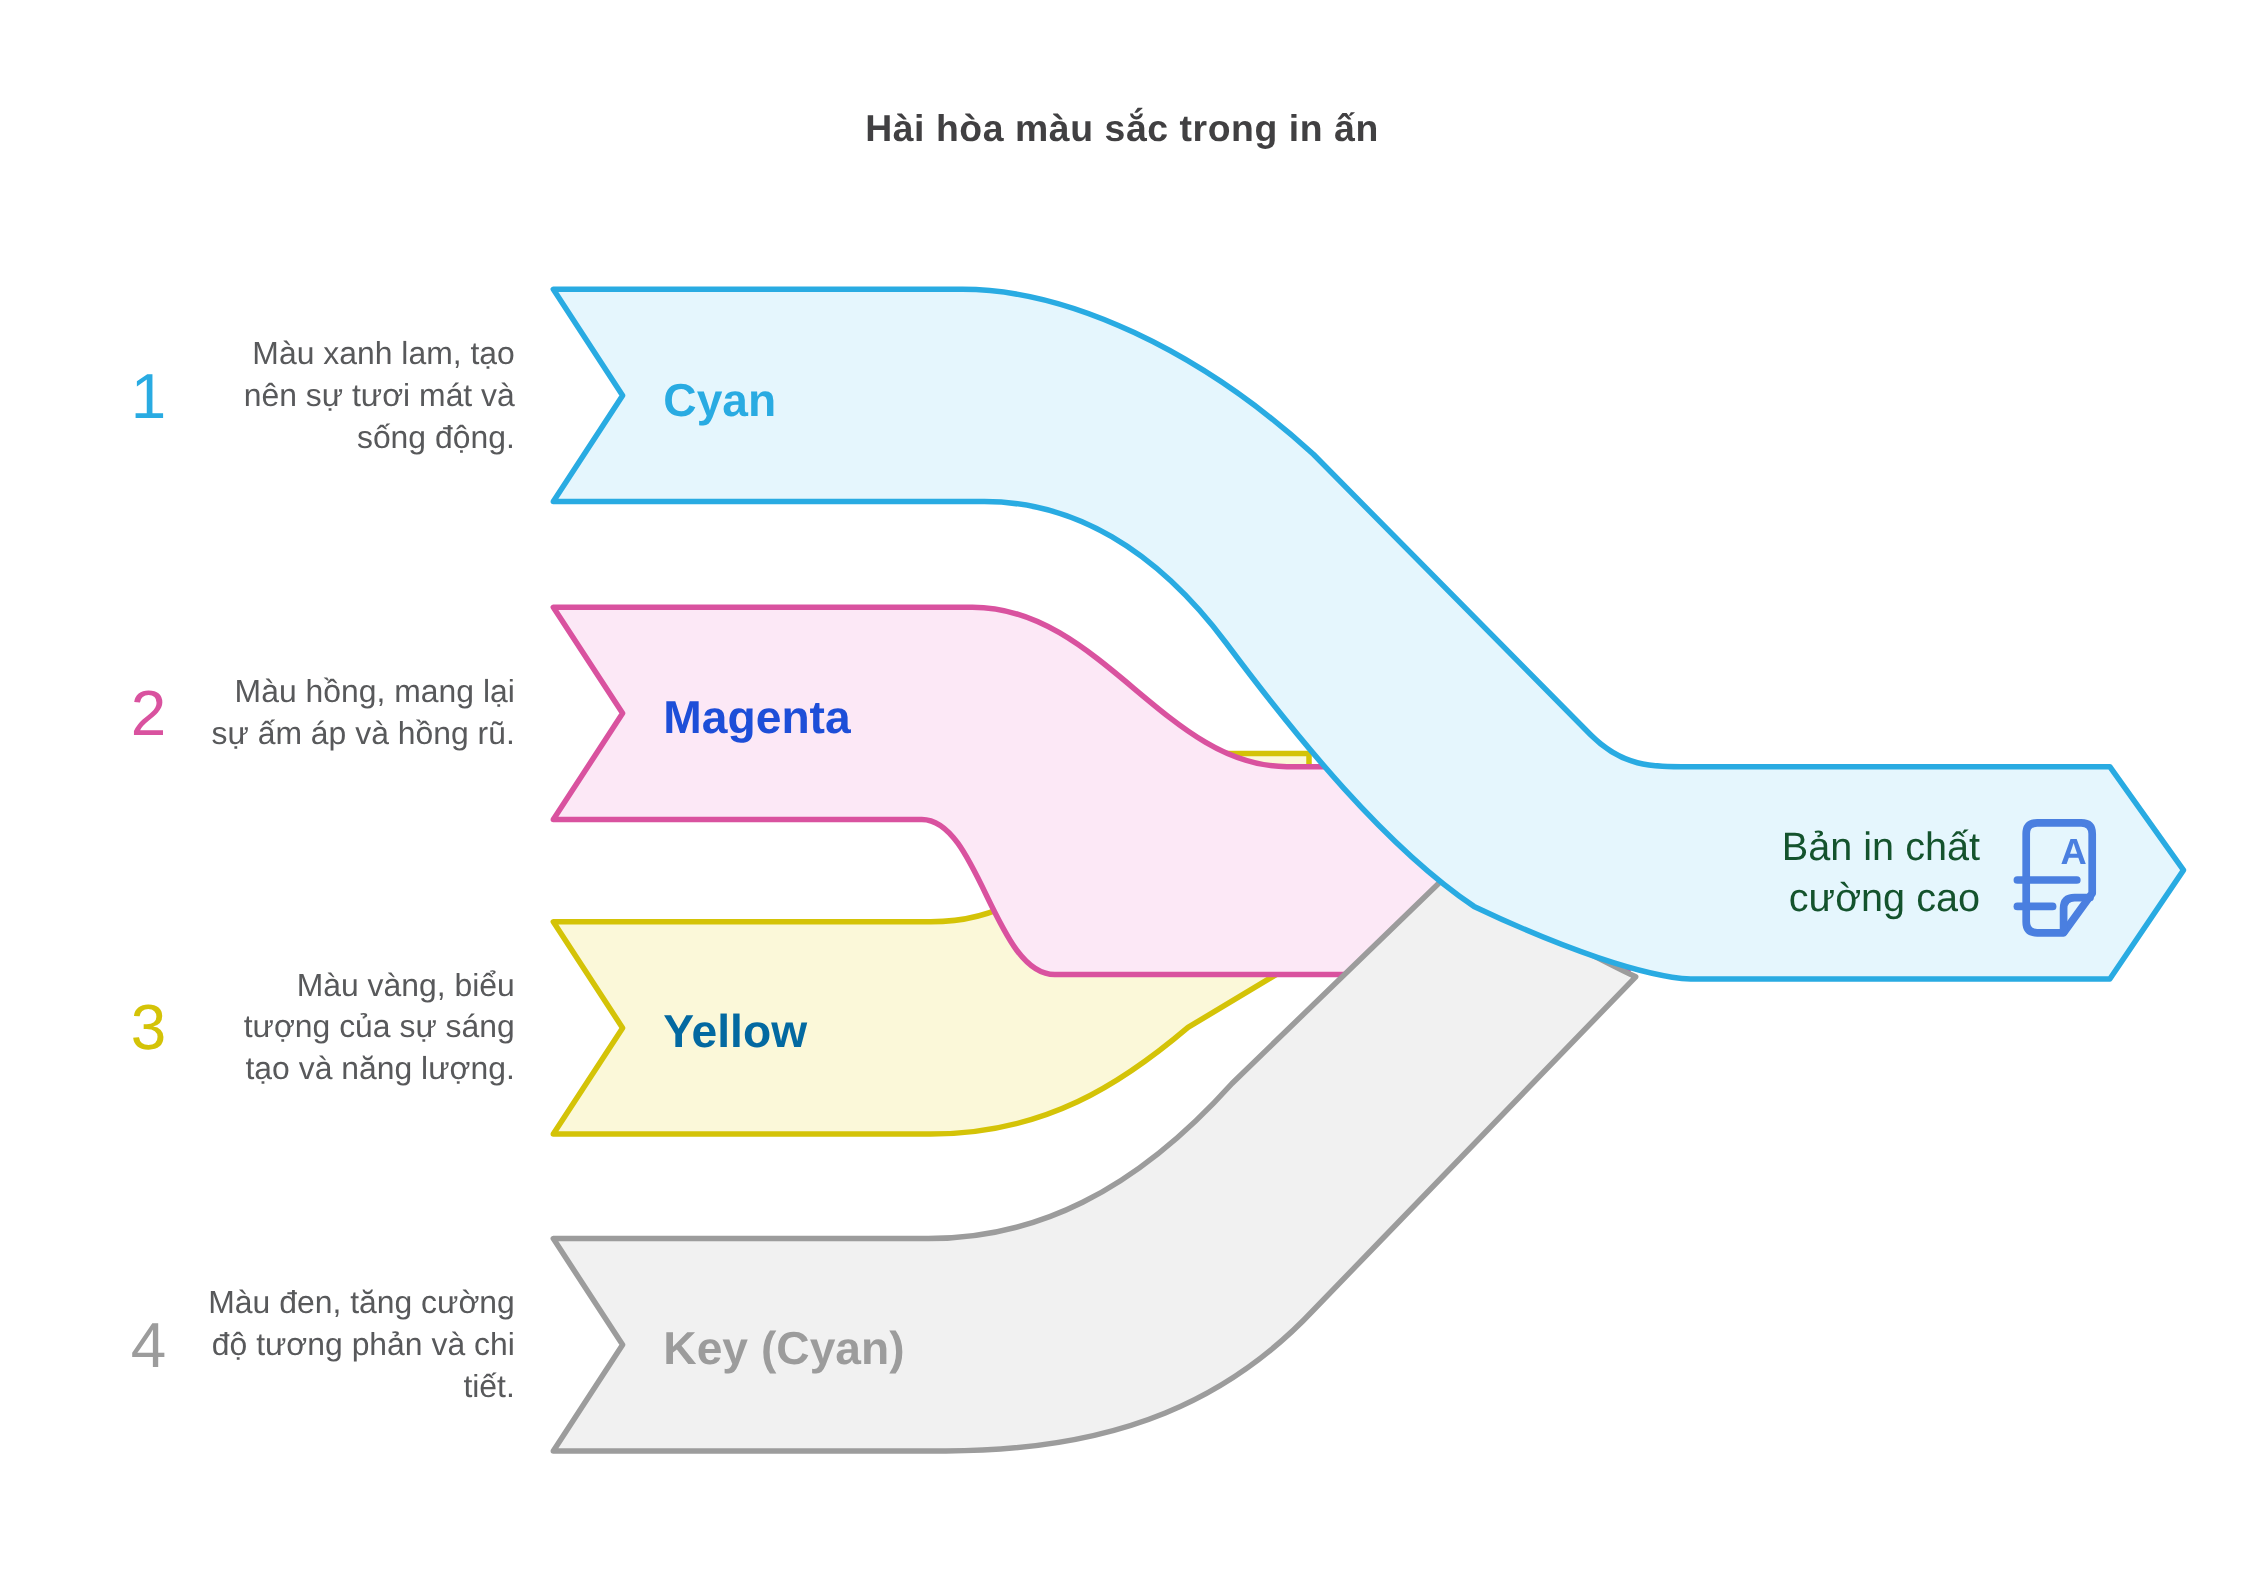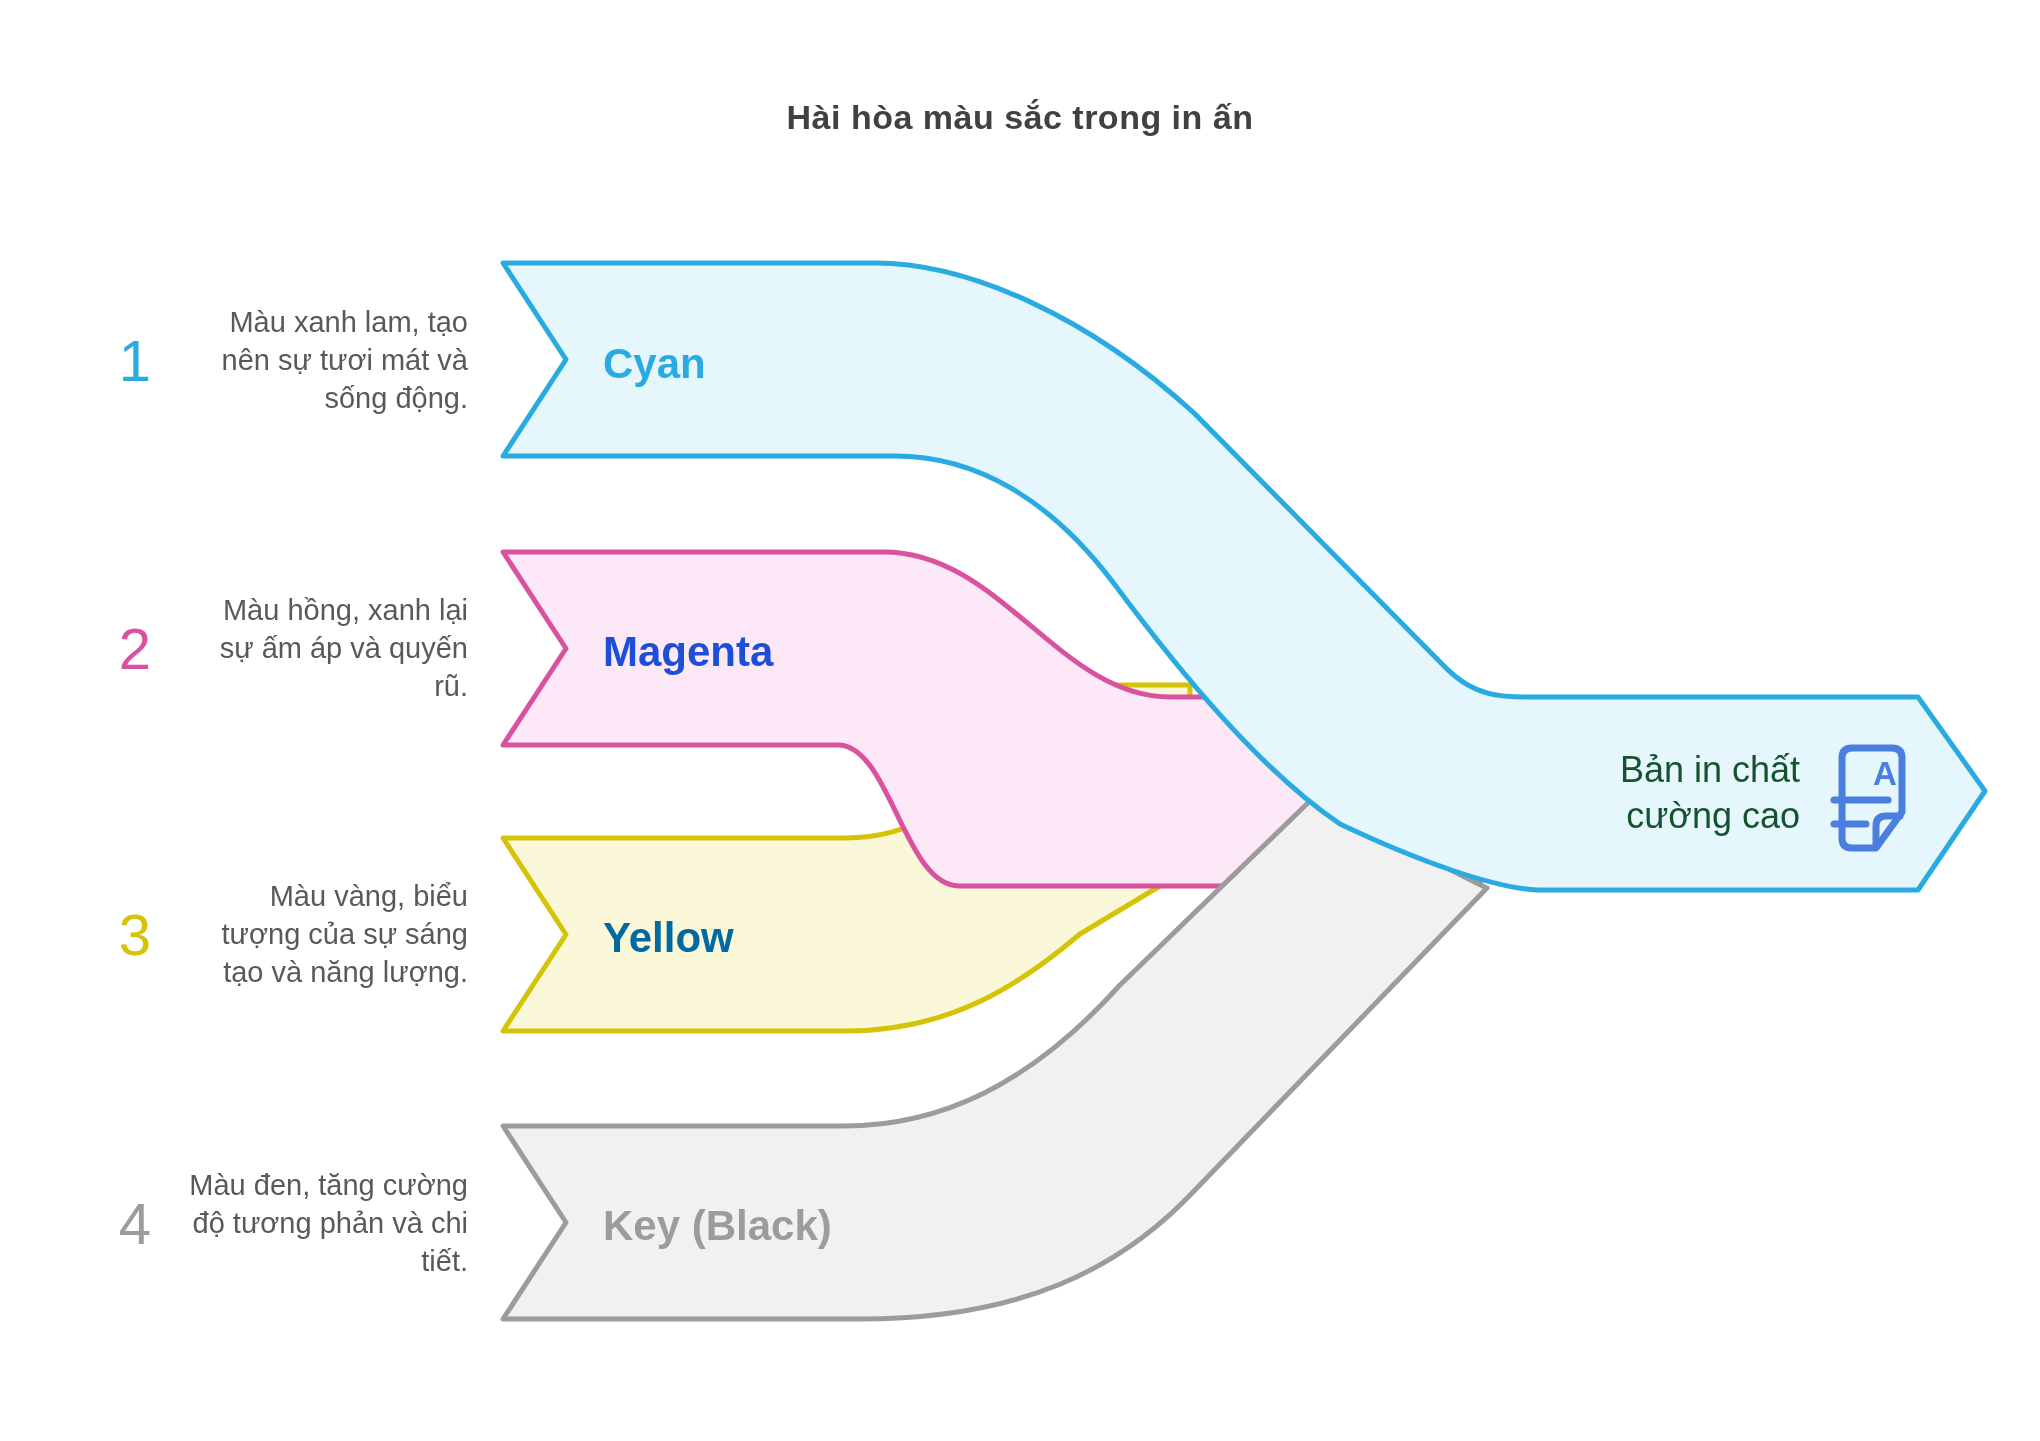--- a/index.html
+++ b/index.html
@@ -134,34 +134,34 @@
   </svg>
 
   <div class="page-title">Hài hòa màu sắc trong in ấn</div>
 
   <div class="step-item t1">
     <div class="step-number" style="color: rgb(41, 171, 226);">1</div>
     <div class="step-desc">Màu xanh lam, tạo nên sự tươi mát và sống động.</div>
   </div>
   <div class="step-item t2">
     <div class="step-number" style="color: rgb(217, 82, 159);">2</div>
-    <div class="step-desc">Màu hồng, xanh lại sự ấm áp và quyến rũ.</div>
+    <div class="step-desc">Màu hồng, mang lại sự ấm áp và hồng rũ.</div>
   </div>
   <div class="step-item t3">
     <div class="step-number" style="color: rgb(212, 195, 7);">3</div>
     <div class="step-desc">Màu vàng, biểu tượng của sự sáng tạo và năng lượng.</div>
   </div>
   <div class="step-item t4">
     <div class="step-number" style="color: rgb(156, 156, 156);">4</div>
     <div class="step-desc">Màu đen, tăng cường độ tương phản và chi tiết.</div>
   </div>
 
   <div class="band-label bl1" style="color: rgb(41, 171, 226);">Cyan</div>
   <div class="band-label bl2" style="color: #1d4ed8; text-align: center;">Magenta</div>
   <div class="band-label bl3" style="color: #0369a1;">Yellow</div>
-  <div class="band-label bl4" style="color: rgb(156, 156, 156);">Key (Black)</div>
+  <div class="band-label bl4" style="color: rgb(156, 156, 156);">Key (Cyan)</div>
 
   <div class="output-label">
     <div>Bản in chất</div>
     <div>cường cao</div>
   </div>
 
 </div>
 
 </body></html>

